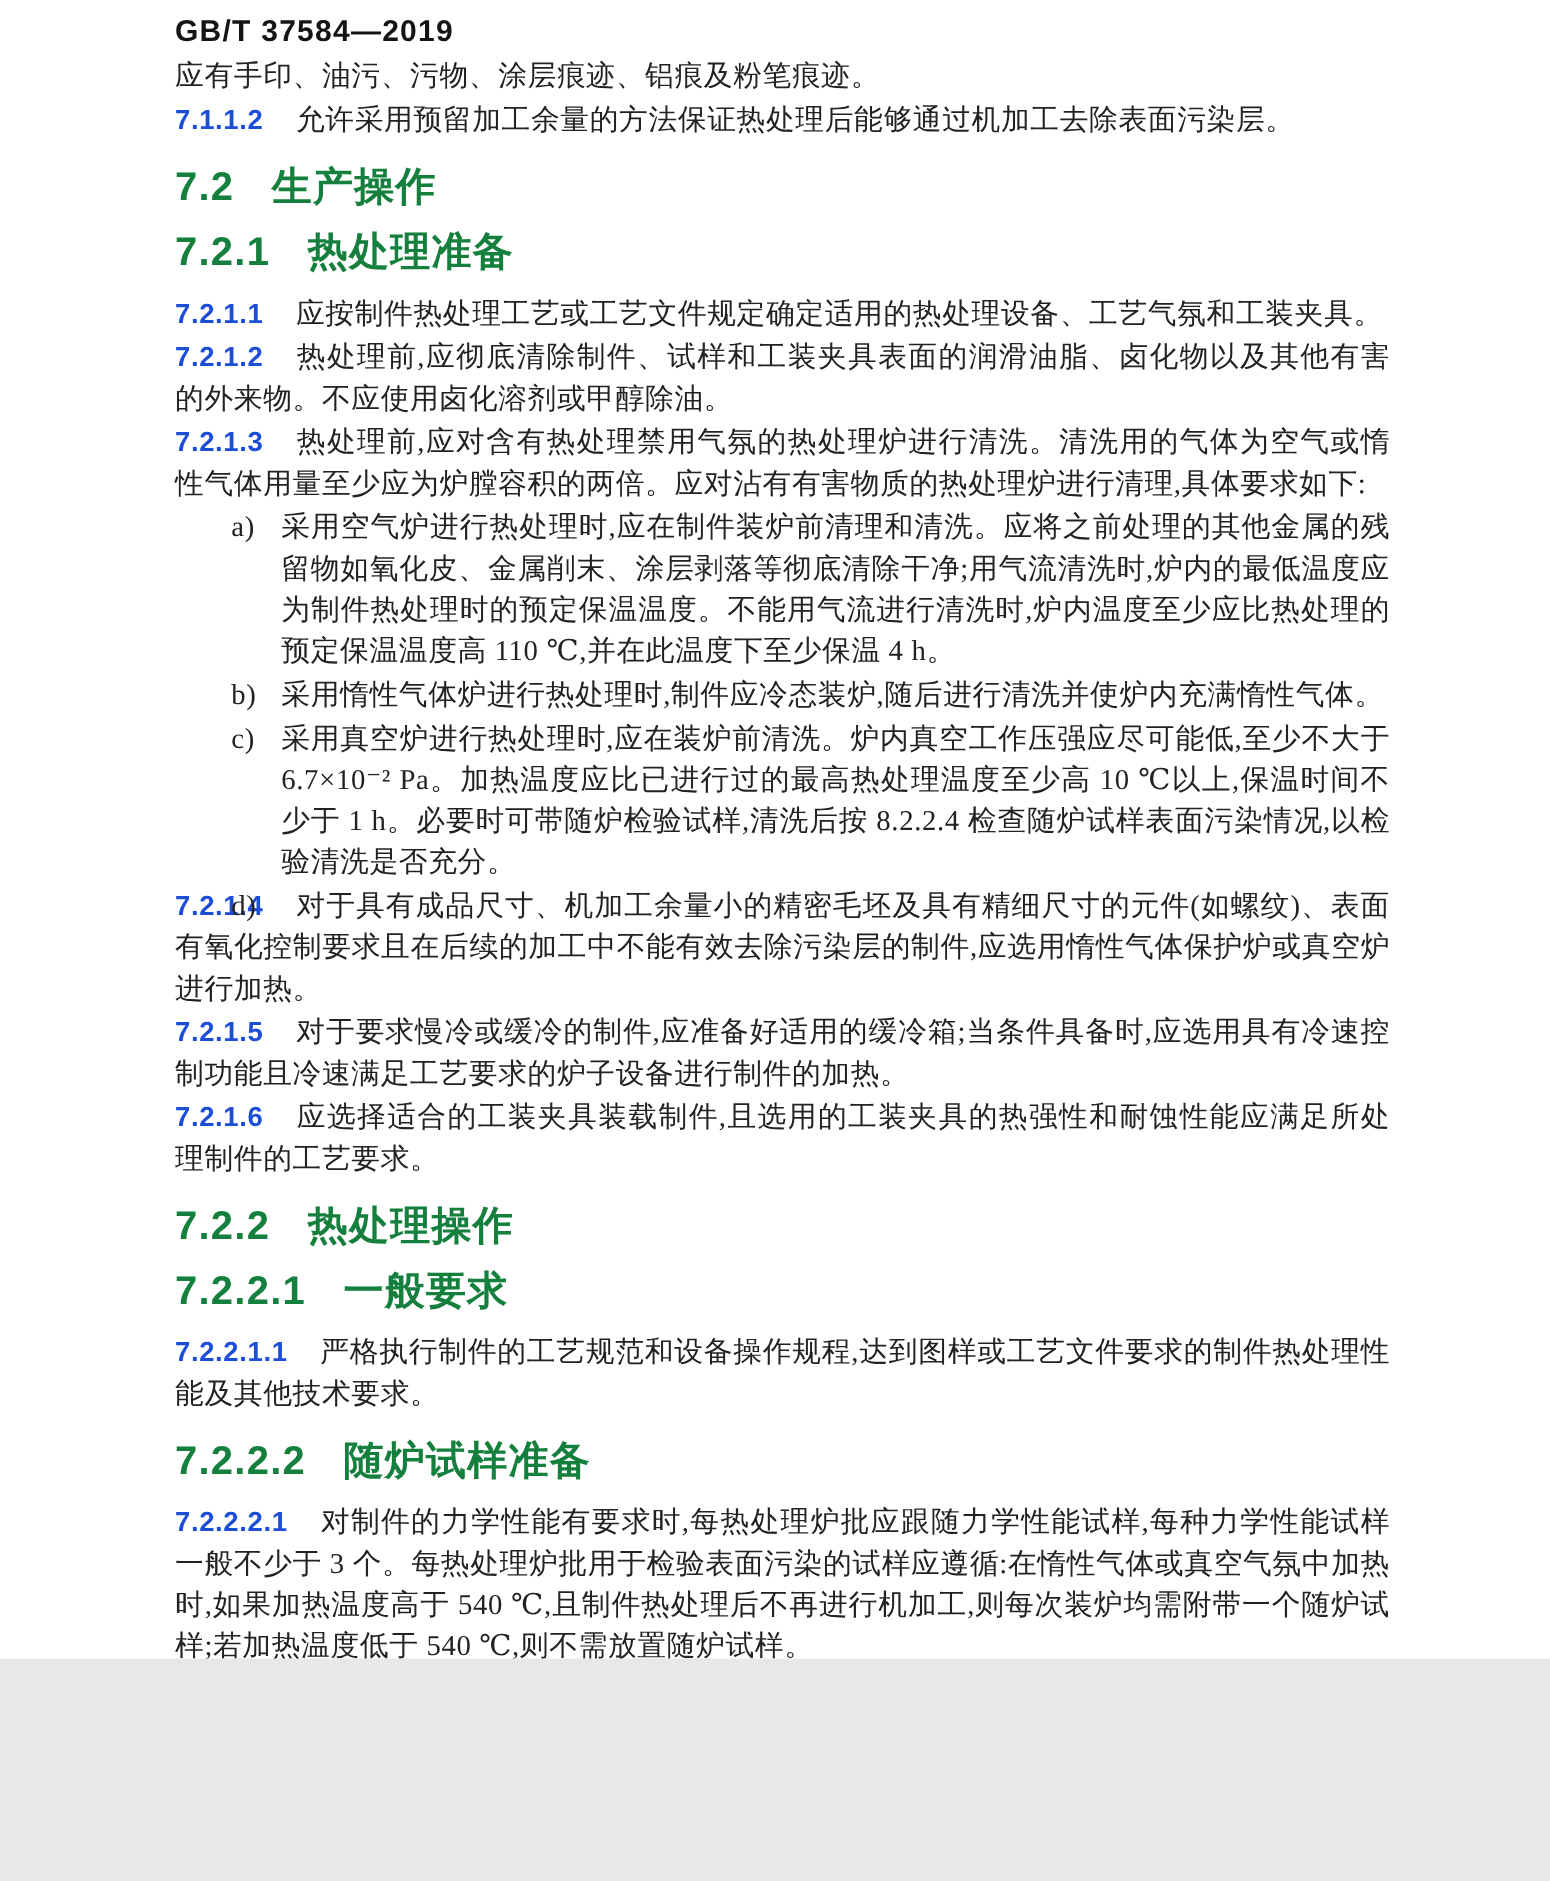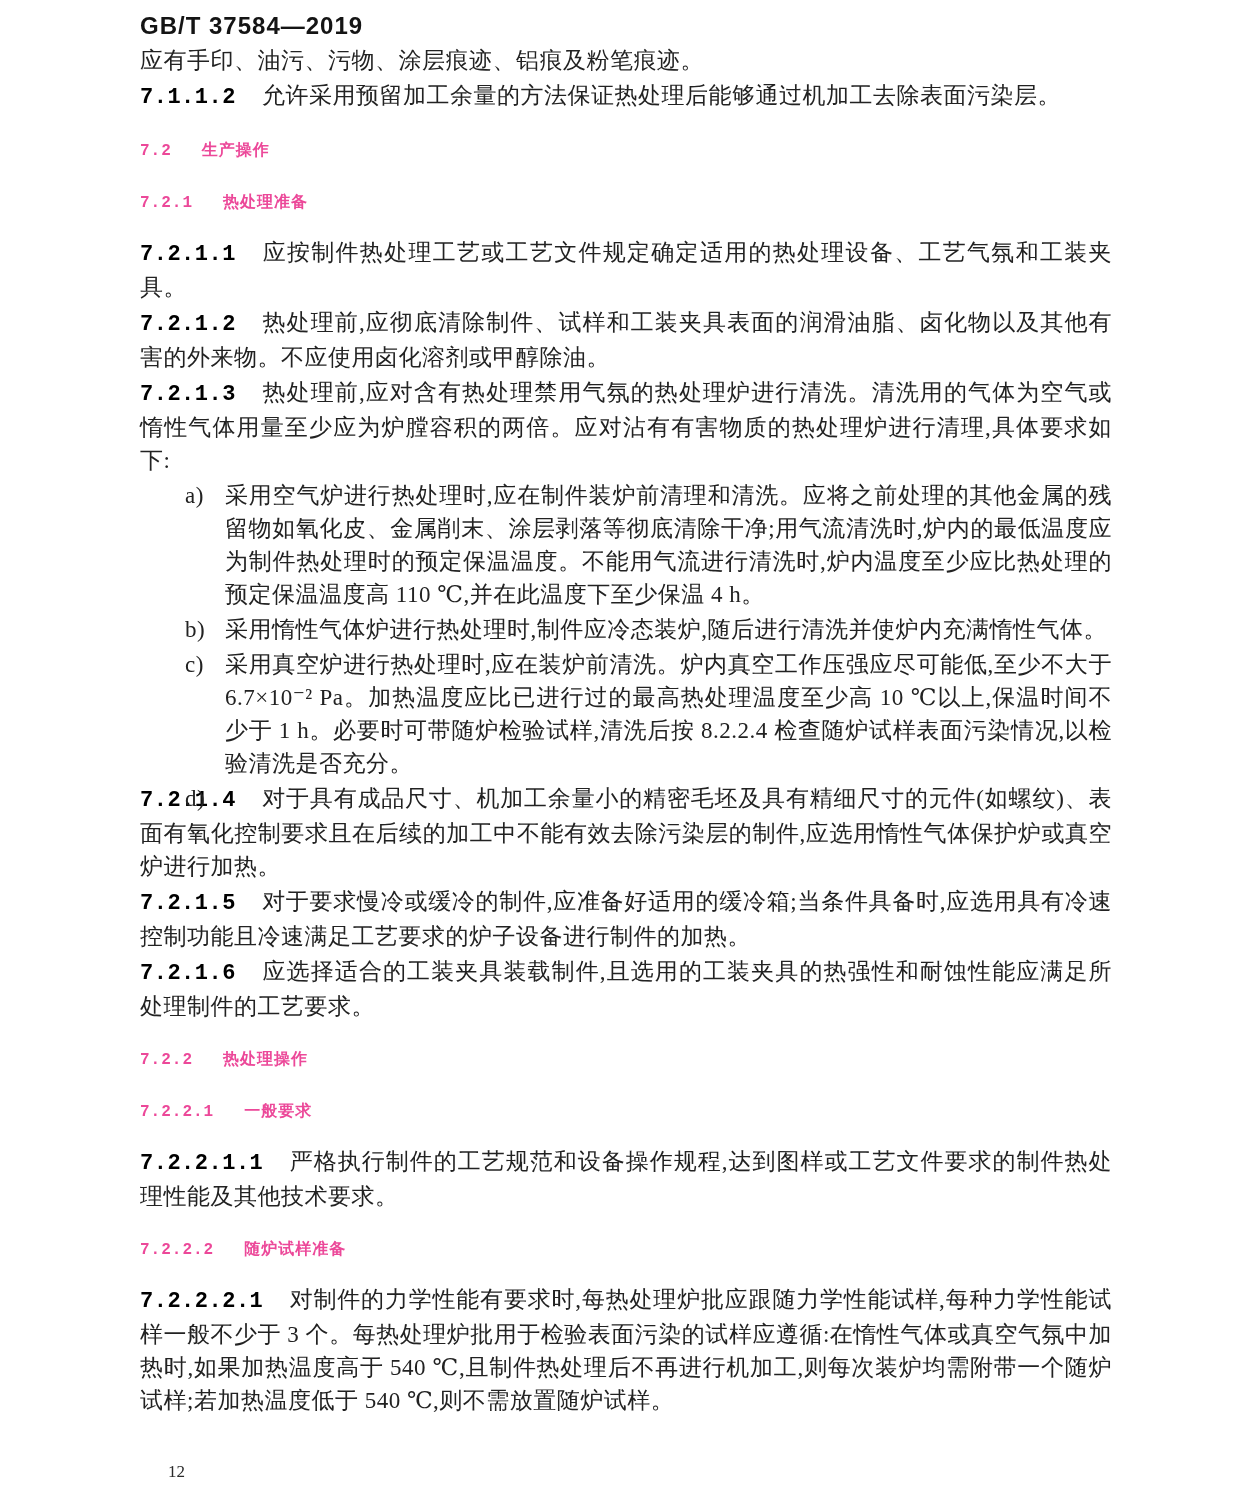--- a/index.html
+++ b/index.html
@@ -3,21 +3,21 @@
 <meta charset="utf-8">
 <style>
   html, body {
     margin: 0;
     padding: 0;
     background: #e8e8e8;
   }
   .page {
     position: relative;
     width: 1240px;
-    height: 1505px;
+    height: 1327px;
     margin: 0 auto;
     background: #ffffff;
     color: #1e1e1e;
     overflow: hidden;
     box-sizing: border-box;
   }
   .doc-header {
     position: absolute;
     top: 12px;
     left: 140px;
@@ -36,35 +36,35 @@
     font-size: 23px;
     letter-spacing: 0.5px;
     color: #222222;
   }
   .content p {
     margin: 0 0 2px 0;
     line-height: 33px;
     text-align: justify;
   }
   .clause-num {
-    font-family: Liberation Mono, monospace;
+    font-family: Liberation Sans, sans-serif;
     font-weight: 700;
     font-size: 22px;
     letter-spacing: 0.5px;
     margin-right: 26px;
-    color: #000000;
+    color: #1d4ed8;
     white-space: nowrap;
   }
   .sec-heading {
-    font-family: Liberation Mono, monospace;
+    font-family: Liberation Sans, sans-serif;
     font-weight: 700;
-    font-size: 16px;
+    font-size: 32px;
     line-height: 30px;
     margin: 22px 0 18px 0;
-    color: #ec4899;
+    color: #15803d;
     letter-spacing: 1px;
   }
   .sec-heading .h-num {
     margin-right: 30px;
   }
   .list-item {
     position: relative;
     padding-left: 85px;
     margin: 0 0 2px 0;
     line-height: 33px;

